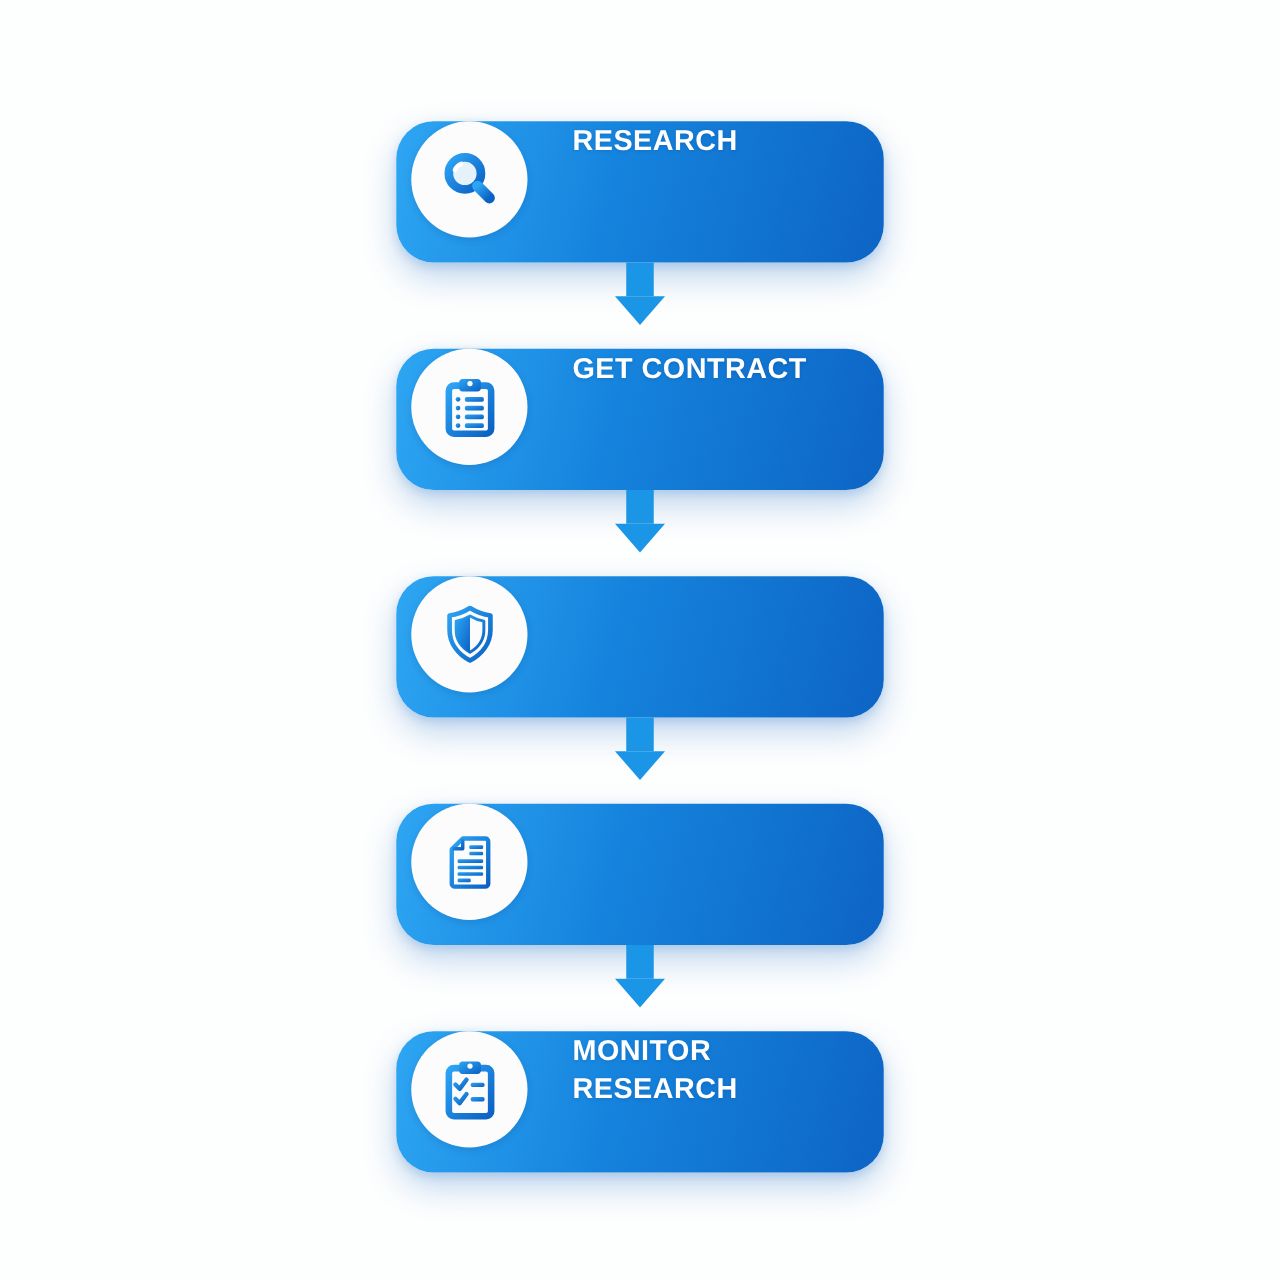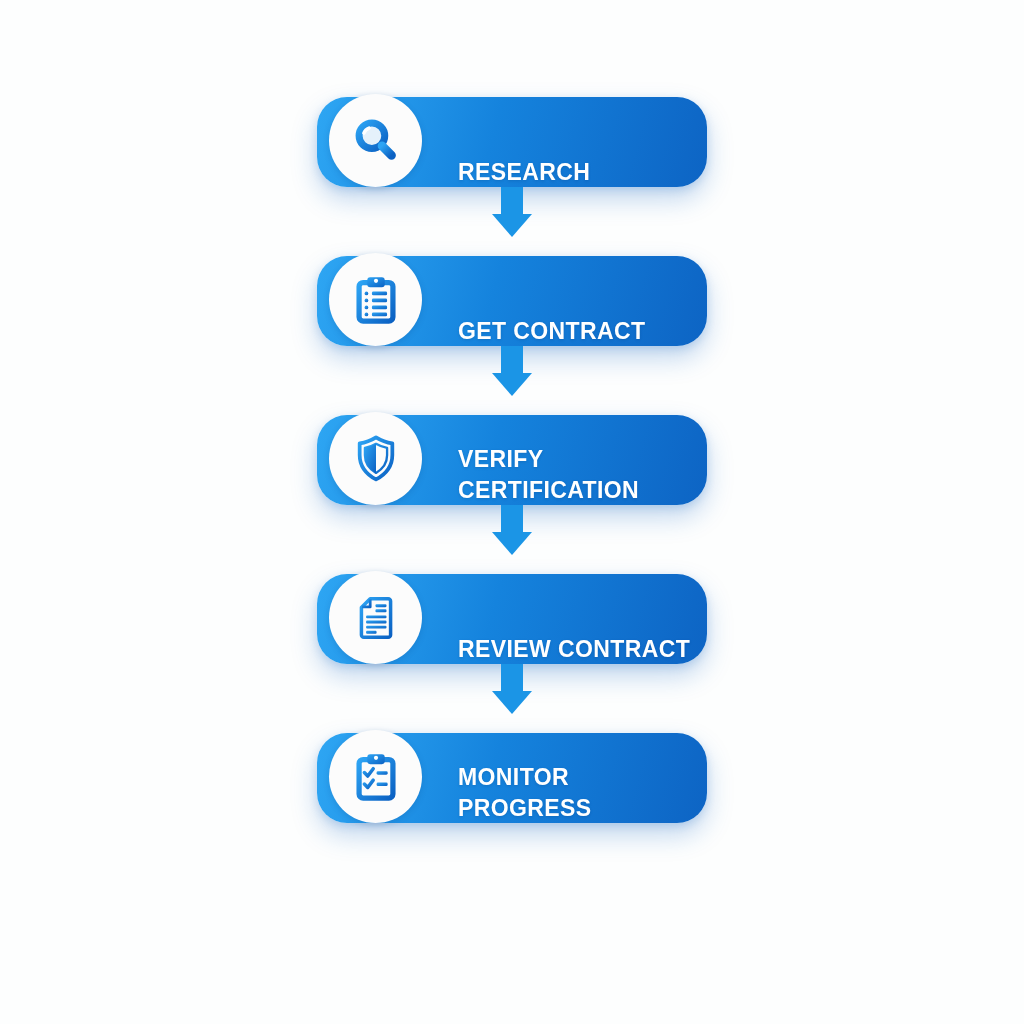--- a/index.html
+++ b/index.html
@@ -18,25 +18,25 @@
   body{
     background:var(--page-background);
     font-family:"Liberation Sans",sans-serif;
     overflow:hidden;
   }
   .flow{
     width:390px;
     margin:97px auto 0 auto;
   }
   .step{
-    height:90px;
+    height:113px;
     border-radius:30px;
     background:linear-gradient(105deg,var(--step-gradient-from) 0%,var(--step-gradient-mid) 45%,var(--step-gradient-to) 100%);
     display:flex;
-    align-items:flex-end;
+    align-items:flex-start;
     padding-left:12px;
     box-shadow:0 12px 26px rgba(21,101,192,.26),0 3px 8px rgba(21,101,192,.16);
   }
   .badge{
     width:93px;height:93px;
     border-radius:50%;
     background:var(--icon-badge-background);
     display:flex;align-items:center;justify-content:center;
     flex:none;
     box-shadow:0 2px 6px rgba(10,60,130,.18);
@@ -125,57 +125,55 @@
   </div>
 
   <section class="step">
     <div class="badge">
       <svg class="icon" viewBox="0 0 48 48">
         <path d="M24 5.5 C19.5 8.3 14.8 10 10 10.6 L10 20.5 C10 29.5 15.6 37 24 41.5 C32.4 37 38 29.5 38 20.5 L38 10.6 C33.2 10 28.5 8.3 24 5.5 Z" fill="none" stroke="url(#iconGrad)" stroke-width="3.2" stroke-linejoin="round"></path>
         <path d="M24 11 C20.8 12.9 17.6 14 14.5 14.5 L14.5 20.8 C14.5 27.3 18 32.4 24 35.9 C30 32.4 33.5 27.3 33.5 20.8 L33.5 14.5 C30.4 14 27.2 12.9 24 11 Z" fill="none" stroke="url(#iconGrad)" stroke-width="2" stroke-linejoin="round"></path>
         <path d="M24 11 C20.8 12.9 17.6 14 14.5 14.5 L14.5 20.8 C14.5 27.3 18 32.4 24 35.9 L24 11 Z" fill="url(#iconGrad)"></path>
       </svg>
     </div>
-    <div class="label">VERIFY CERTIFICATION</div>
   </section>
 
   <div class="arrow-gap">
     <div class="arrow-stem"></div>
     <div class="arrow-head"></div>
   </div>
 
   <section class="step">
     <div class="badge">
       <svg class="icon" viewBox="0 0 48 48">
         <path d="M19 7.5 H34.5 C35.6 7.5 36.5 8.4 36.5 9.5 V38.5 C36.5 39.6 35.6 40.5 34.5 40.5 H13.5 C12.4 40.5 11.5 39.6 11.5 38.5 V15 Z" fill="none" stroke="url(#iconGrad)" stroke-width="3" stroke-linejoin="round"></path>
         <path d="M19 8 V14.5 H12" fill="none" stroke="url(#iconGrad)" stroke-width="2.4" stroke-linejoin="round"></path>
         <rect x="23.5" y="12.2" width="9.5" height="2.5" rx="0.9" fill="url(#iconGrad)"></rect>
         <rect x="23.5" y="16.6" width="9.5" height="2.5" rx="0.9" fill="url(#iconGrad)"></rect>
         <rect x="15.5" y="21.8" width="17.5" height="2.5" rx="0.9" fill="url(#iconGrad)"></rect>
         <rect x="15.5" y="26.2" width="17.5" height="2.5" rx="0.9" fill="url(#iconGrad)"></rect>
         <rect x="15.5" y="30.6" width="17.5" height="2.5" rx="0.9" fill="url(#iconGrad)"></rect>
         <rect x="15.5" y="35" width="9" height="2.5" rx="0.9" fill="url(#iconGrad)"></rect>
       </svg>
     </div>
-    <div class="label">REVIEW CONTRACT</div>
   </section>
 
   <div class="arrow-gap">
     <div class="arrow-stem"></div>
     <div class="arrow-head"></div>
   </div>
 
   <section class="step">
     <div class="badge">
       <svg class="icon" viewBox="0 0 48 48">
         <rect x="9.5" y="9" width="29" height="33" rx="3.5" fill="none" stroke="url(#iconGrad)" stroke-width="4.5"></rect>
         <rect x="16.5" y="4.5" width="15" height="8.5" rx="2.5" fill="url(#iconGrad)"></rect>
         <circle cx="24" cy="7.6" r="1.8" fill="#ffffff"></circle>
         <path d="M14 20.2 L16.9 23.2 L21.6 16.9" fill="none" stroke="url(#iconGrad)" stroke-width="3" stroke-linecap="round" stroke-linejoin="round"></path>
         <rect x="24.5" y="19" width="9.5" height="3" rx="1.2" fill="url(#iconGrad)"></rect>
         <path d="M14 30 L16.9 33 L21.6 26.7" fill="none" stroke="url(#iconGrad)" stroke-width="3" stroke-linecap="round" stroke-linejoin="round"></path>
         <rect x="24.5" y="28.8" width="9.5" height="3" rx="1.2" fill="url(#iconGrad)"></rect>
       </svg>
     </div>
-    <div class="label">MONITOR PROGRESS</div>
+    <div class="label">MONITOR RESEARCH</div>
   </section>
 
 </main>
 
 </body></html>

